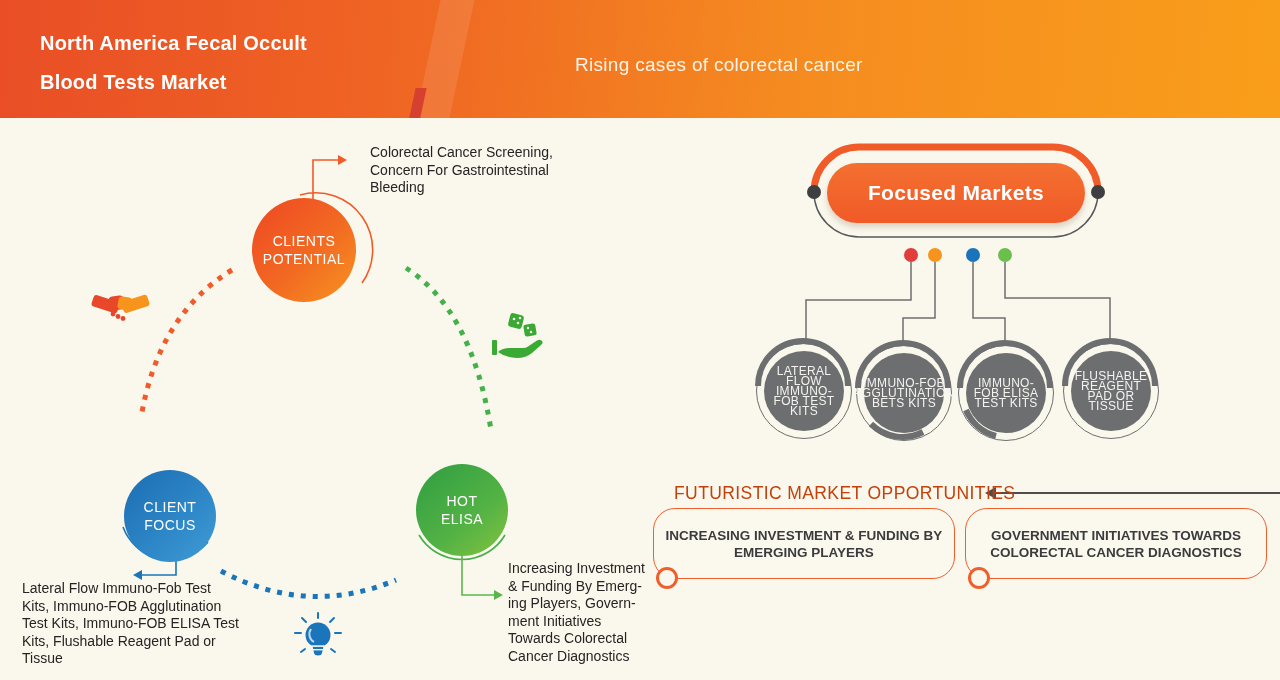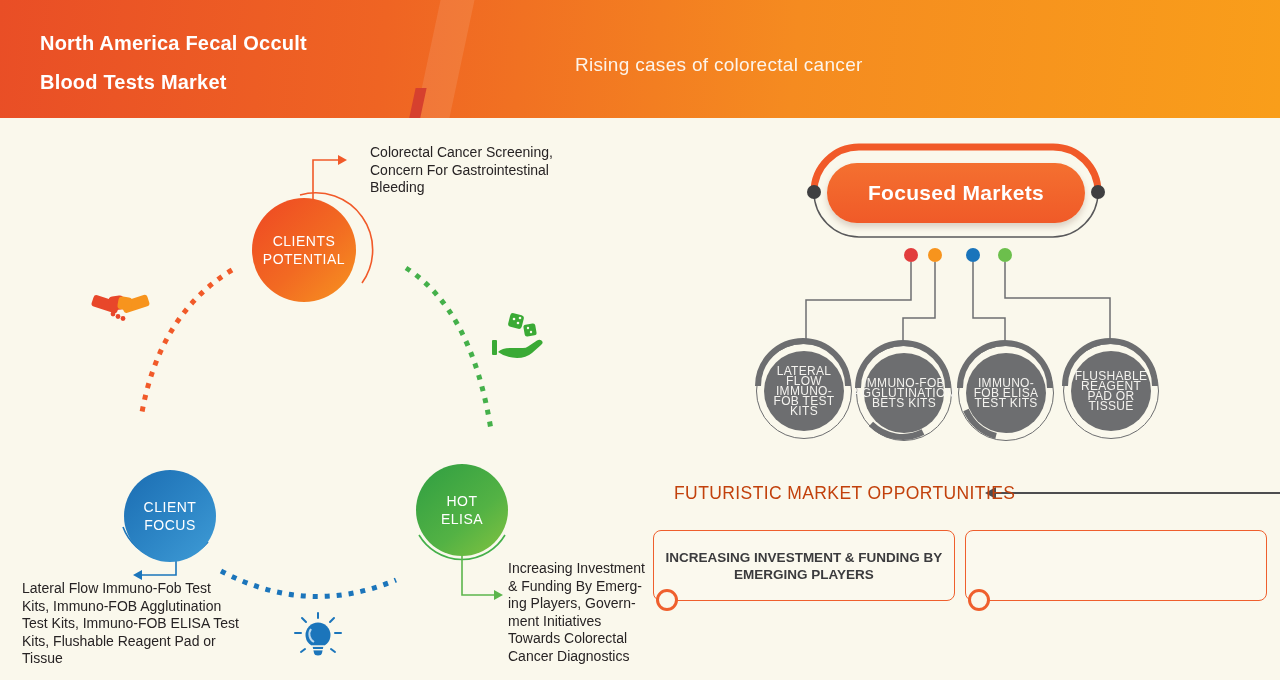--- a/index.html
+++ b/index.html
@@ -44,22 +44,22 @@
   .market-circle{position:absolute;width:94px;height:94px;border-radius:50%;z-index:2;
                  border:1px solid #6d6e70;}
   .market-core{position:absolute;inset:7px;border-radius:50%;background:#6d6e70;
                display:flex;align-items:center;justify-content:center;text-align:center;
                color:#f4f3ef;font-size:12px;line-height:10px;letter-spacing:.3px;padding:0 5px;}
   .mc1{left:756px;top:225px;} .mc2{left:856px;top:227px;}
   .mc3{left:958px;top:227px;} .mc4{left:1063px;top:225px;}
   
   .opp-heading{position:absolute;left:650px;top:365px;z-index:2;color:#c2410c;
                font-size:17.5px;font-weight:500;letter-spacing:.4px;margin-left:24px;}
-  .opp-box{position:absolute;top:412px;width:300px;height:69px;z-index:2;border:1.6px solid #ef5f2d;
-           border-radius:8px;background:#fbf9ee;display:flex;align-items:center;justify-content:center;
+  .opp-box{position:absolute;top:390px;width:300px;height:69px;z-index:2;border:1.6px solid #ef5f2d;
+           border-radius:22px;background:#fbf9ee;display:flex;align-items:center;justify-content:center;
            text-align:center;color:#3b3b3d;font-size:13.5px;line-height:17px;font-weight:700;}
   .opp-box1{left:653px;} .opp-box2{left:965px;}
   .opp-ring{position:absolute;left:2px;top:58px;width:16px;height:16px;border-radius:50%;
             border:3px solid #ef5f2d;background:#faf8ec;}
 </style>
 </head>
 <body>
 
 <div class="stage">
 
@@ -197,17 +197,19 @@
     </div>
 
     <div class="opp-heading">FUTURISTIC MARKET OPPORTUNITIES</div>
 
     <div class="opp-box opp-box1">
       <span class="ws-pre">INCREASING INVESTMENT &amp; FUNDING BY
 EMERGING PLAYERS</span>
       <span class="opp-ring"></span>
     </div>
     <div class="opp-box opp-box2">
+      <span class="ws-pre">GOVERNMENT INITIATIVES TOWARDS
+COLORECTAL CANCER DIAGNOSTICS</span>
       <span class="opp-ring"></span>
     </div>
 
   </div>
 </div>
 
 </body></html>

